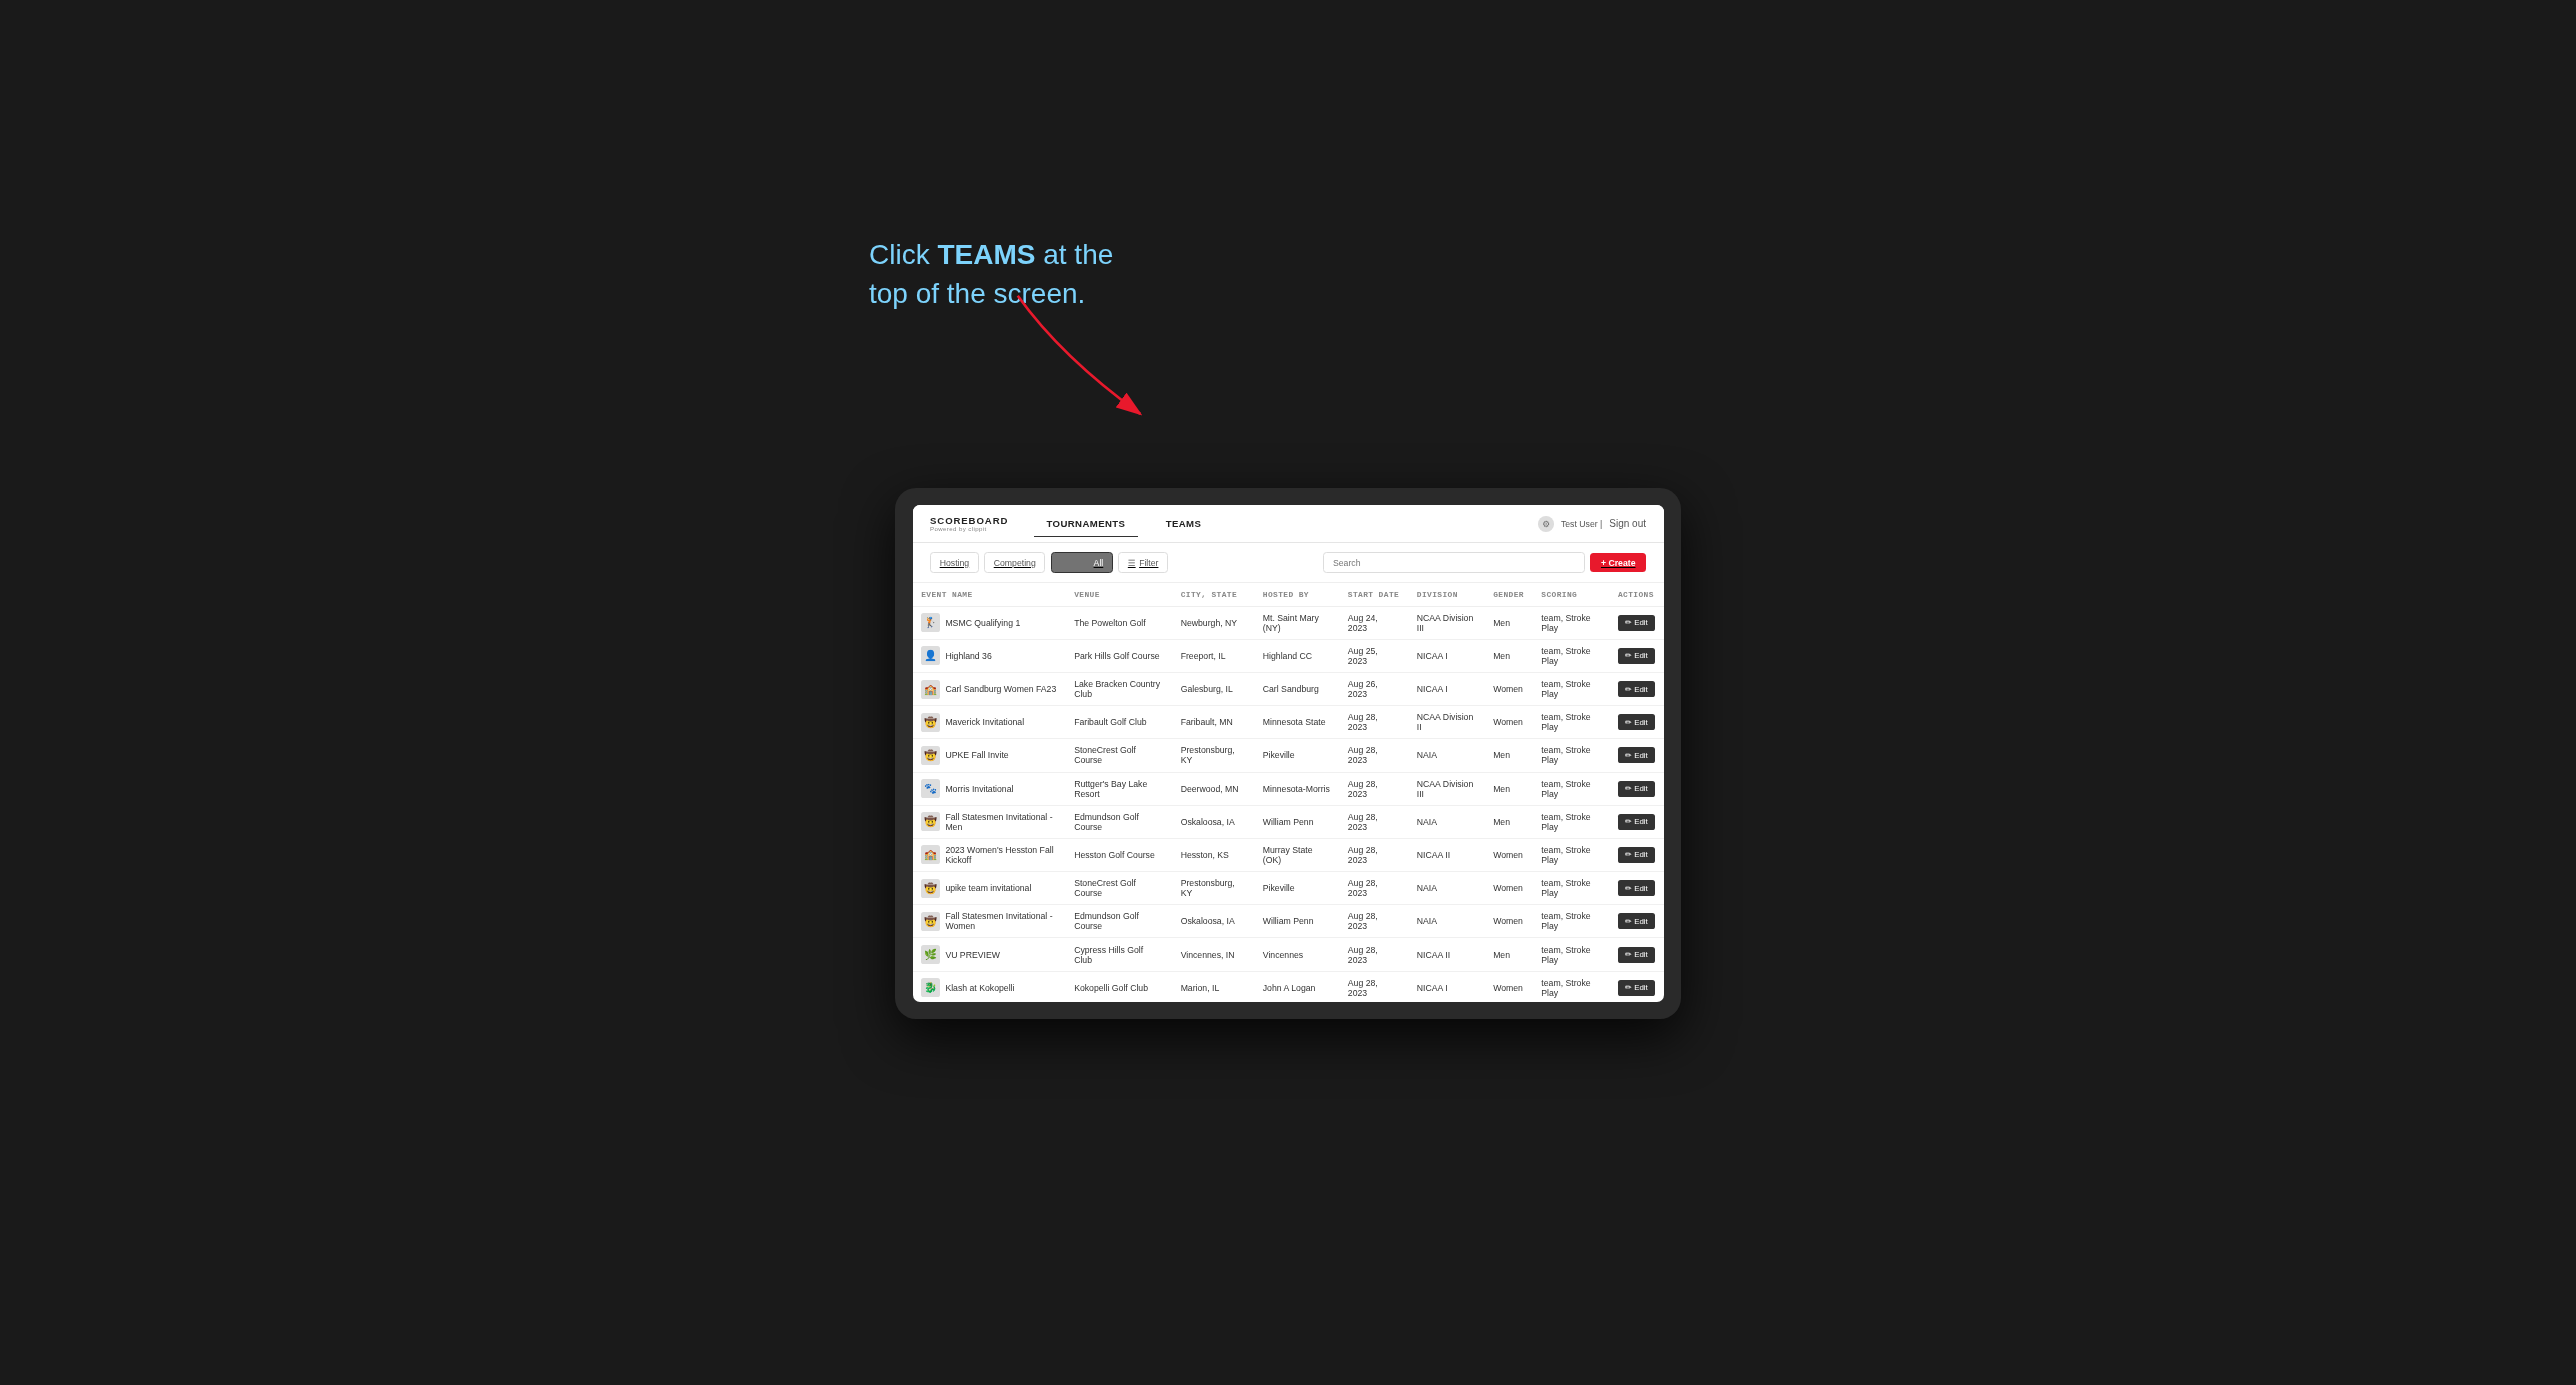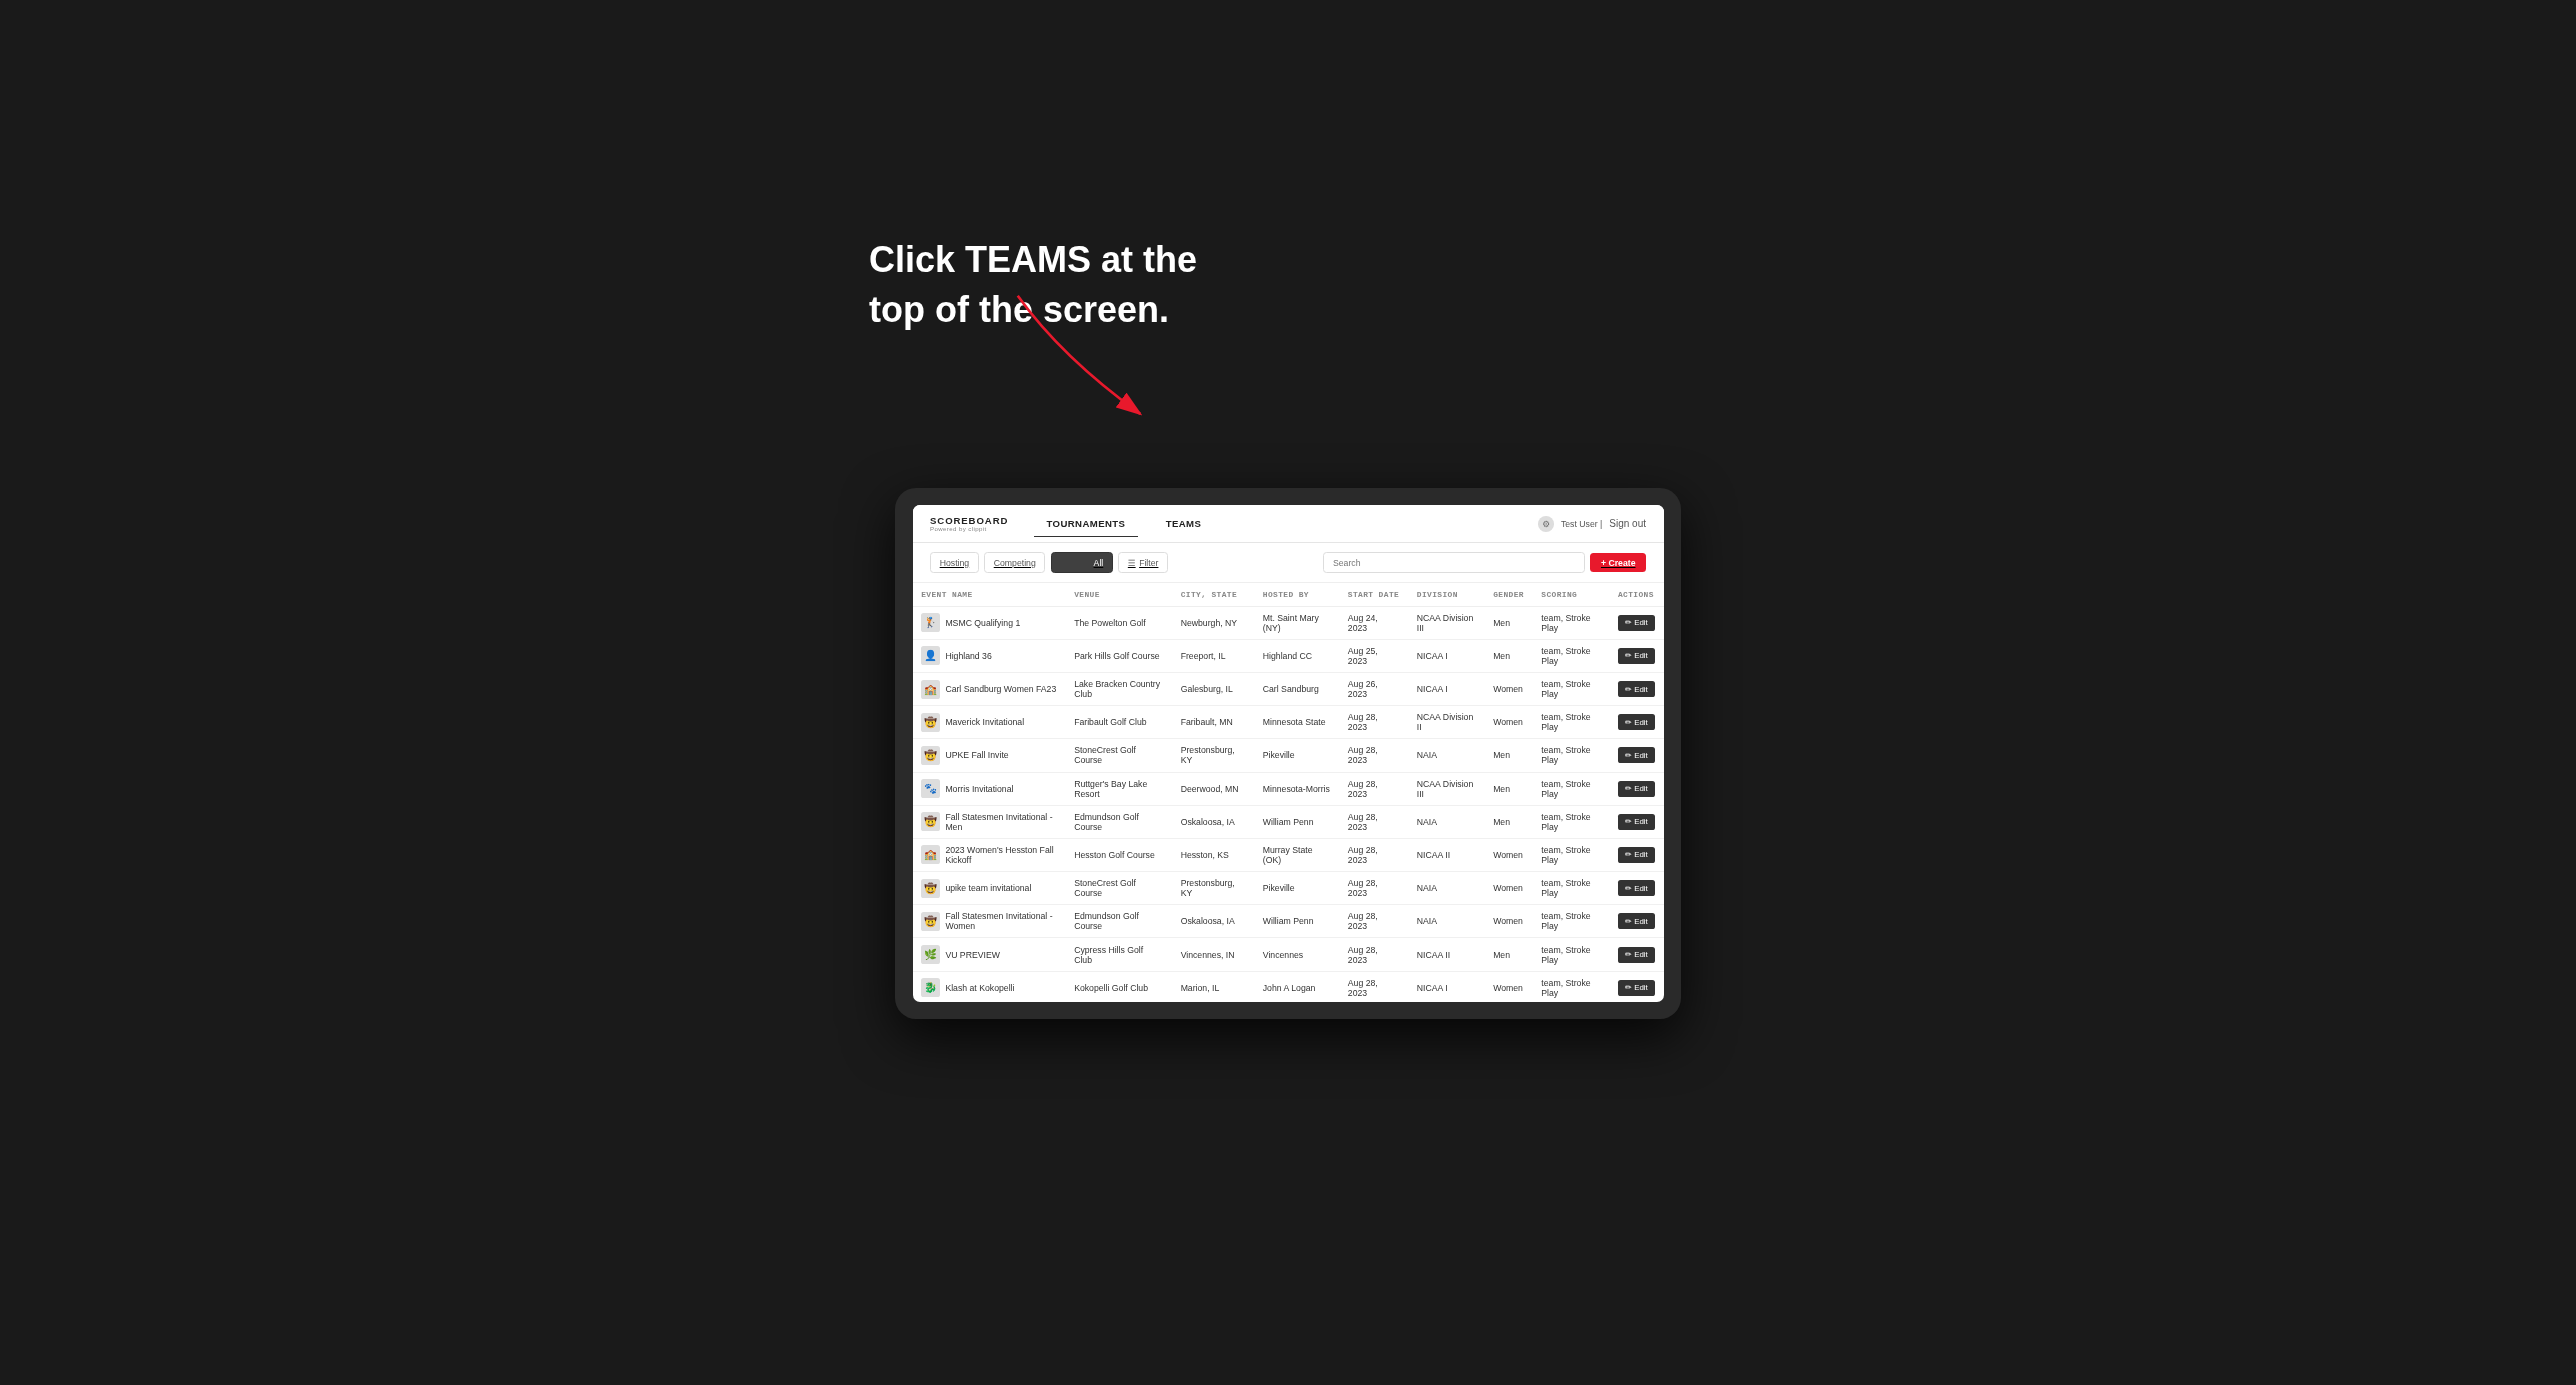--- a/index.html
+++ b/index.html
@@ -130,21 +130,21 @@
       padding: 4.4px 8.7px;
       border: 0.9px solid #ddd;
       border-radius: 3.5px;
       font-size: 8.7px;
       background: white;
       cursor: pointer;
       color: #555;
     }
 
     .filter-btn.active-tab {
-      background: #404040;
+      background: #737373;
       color: white;
       border-color: #333;
       padding-left: 42px;
     }
 
     .filter-with-icon {
       display: flex;
       align-items: center;
       gap: 3.5px;
       padding: 4.4px 8.7px;
@@ -254,21 +254,21 @@
     .gender-badge {
       font-size: 8.7px;
       color: #333;
     }
   </style>
 </head>
 <body>
 
 <div class="outer-wrapper">
 
-  <div style="position:absolute; top:-131px; left:-26px; z-index:10; font-size:36px; color:#ffffff; line-height:1.4; font-family: -apple-system, BlinkMacSystemFont, 'Segoe UI', sans-serif; font-weight: bold;">
+  <div style="position:absolute; top:-131px; left:-26px; z-index:10; font-size:28px; color:#7dd3fc; line-height:1.4; font-family: -apple-system, BlinkMacSystemFont, 'Segoe UI', sans-serif;">
     <span>Click <strong>TEAMS</strong> at the<br>top of the screen.</span>
   </div>
 
   <div style="position:absolute; top:-79px; left:114px; z-index:10; pointer-events:none;">
     <svg width="175" height="140" viewBox="0 0 200 160">
       <defs>
         <marker id="arrowhead" markerWidth="10" markerHeight="7" refX="9" refY="3.5" orient="auto">
           <polygon points="0 0, 10 3.5, 0 7" fill="#e8192c"></polygon>
         </marker>
       </defs>

